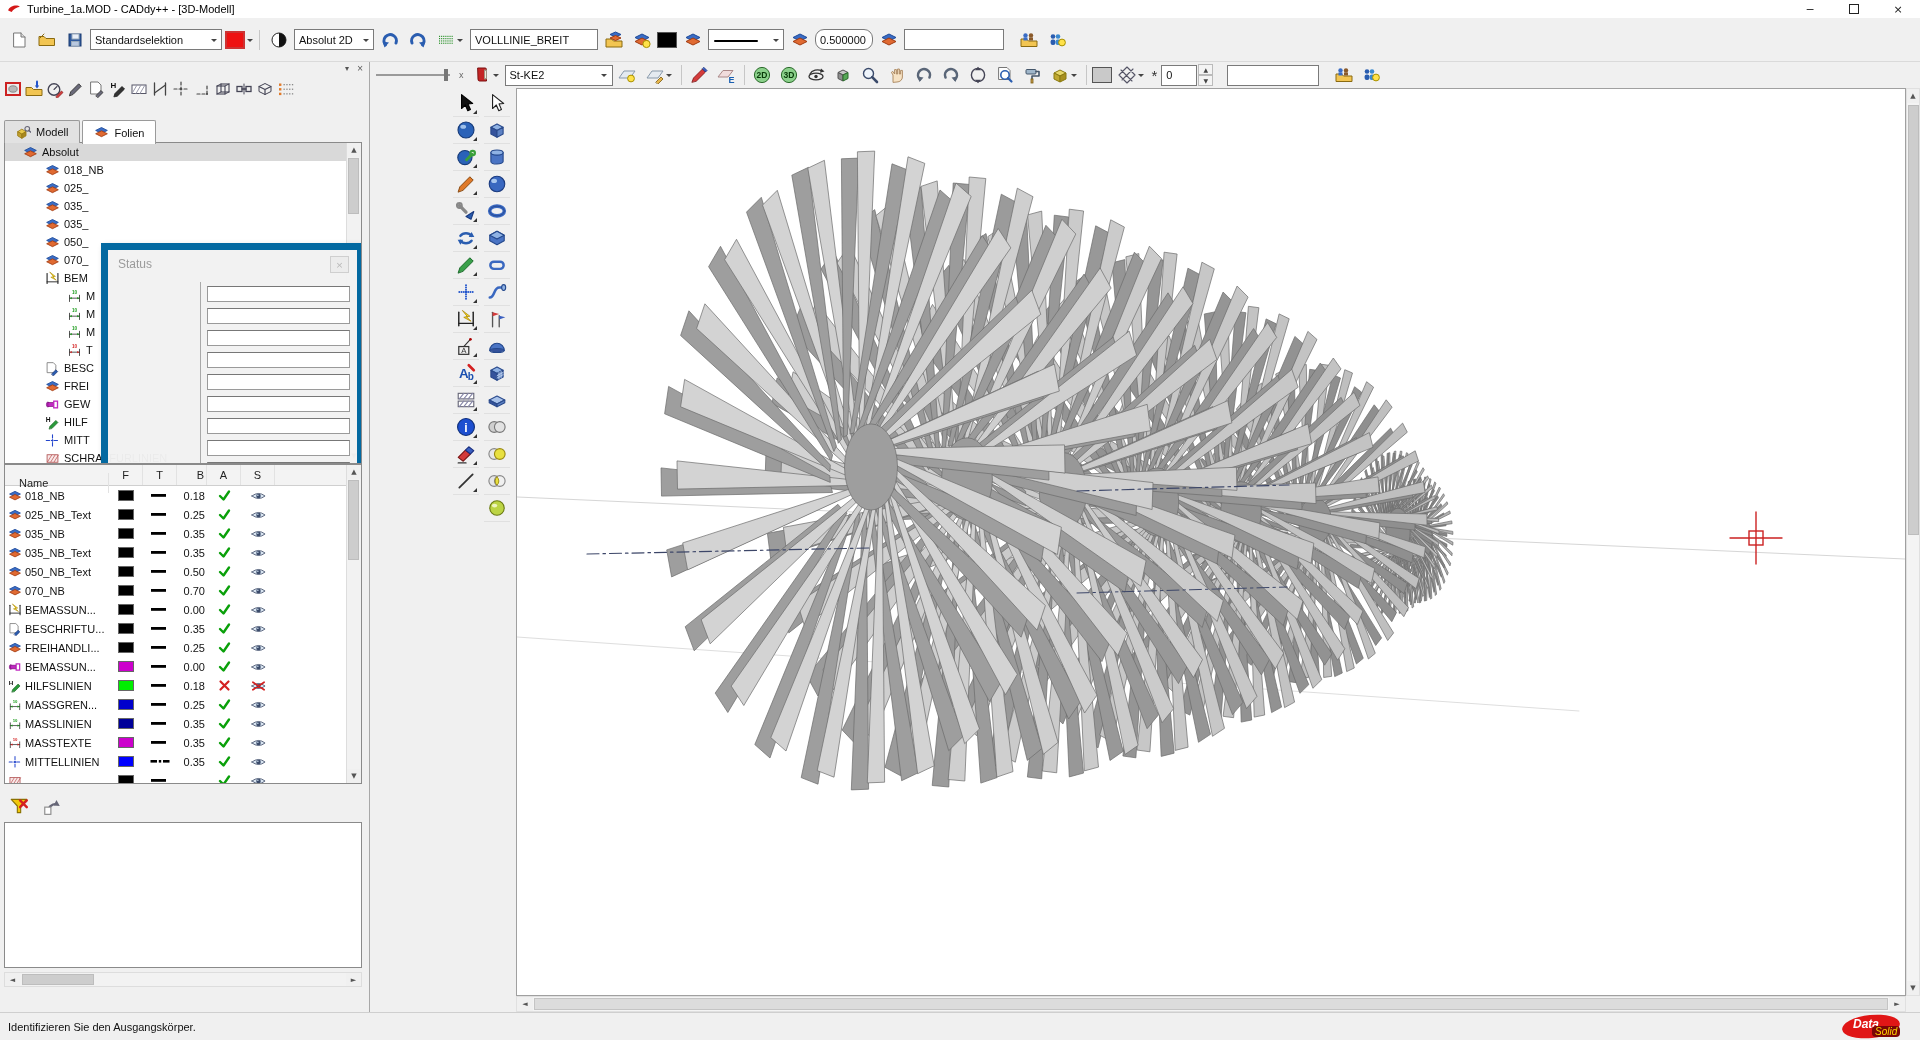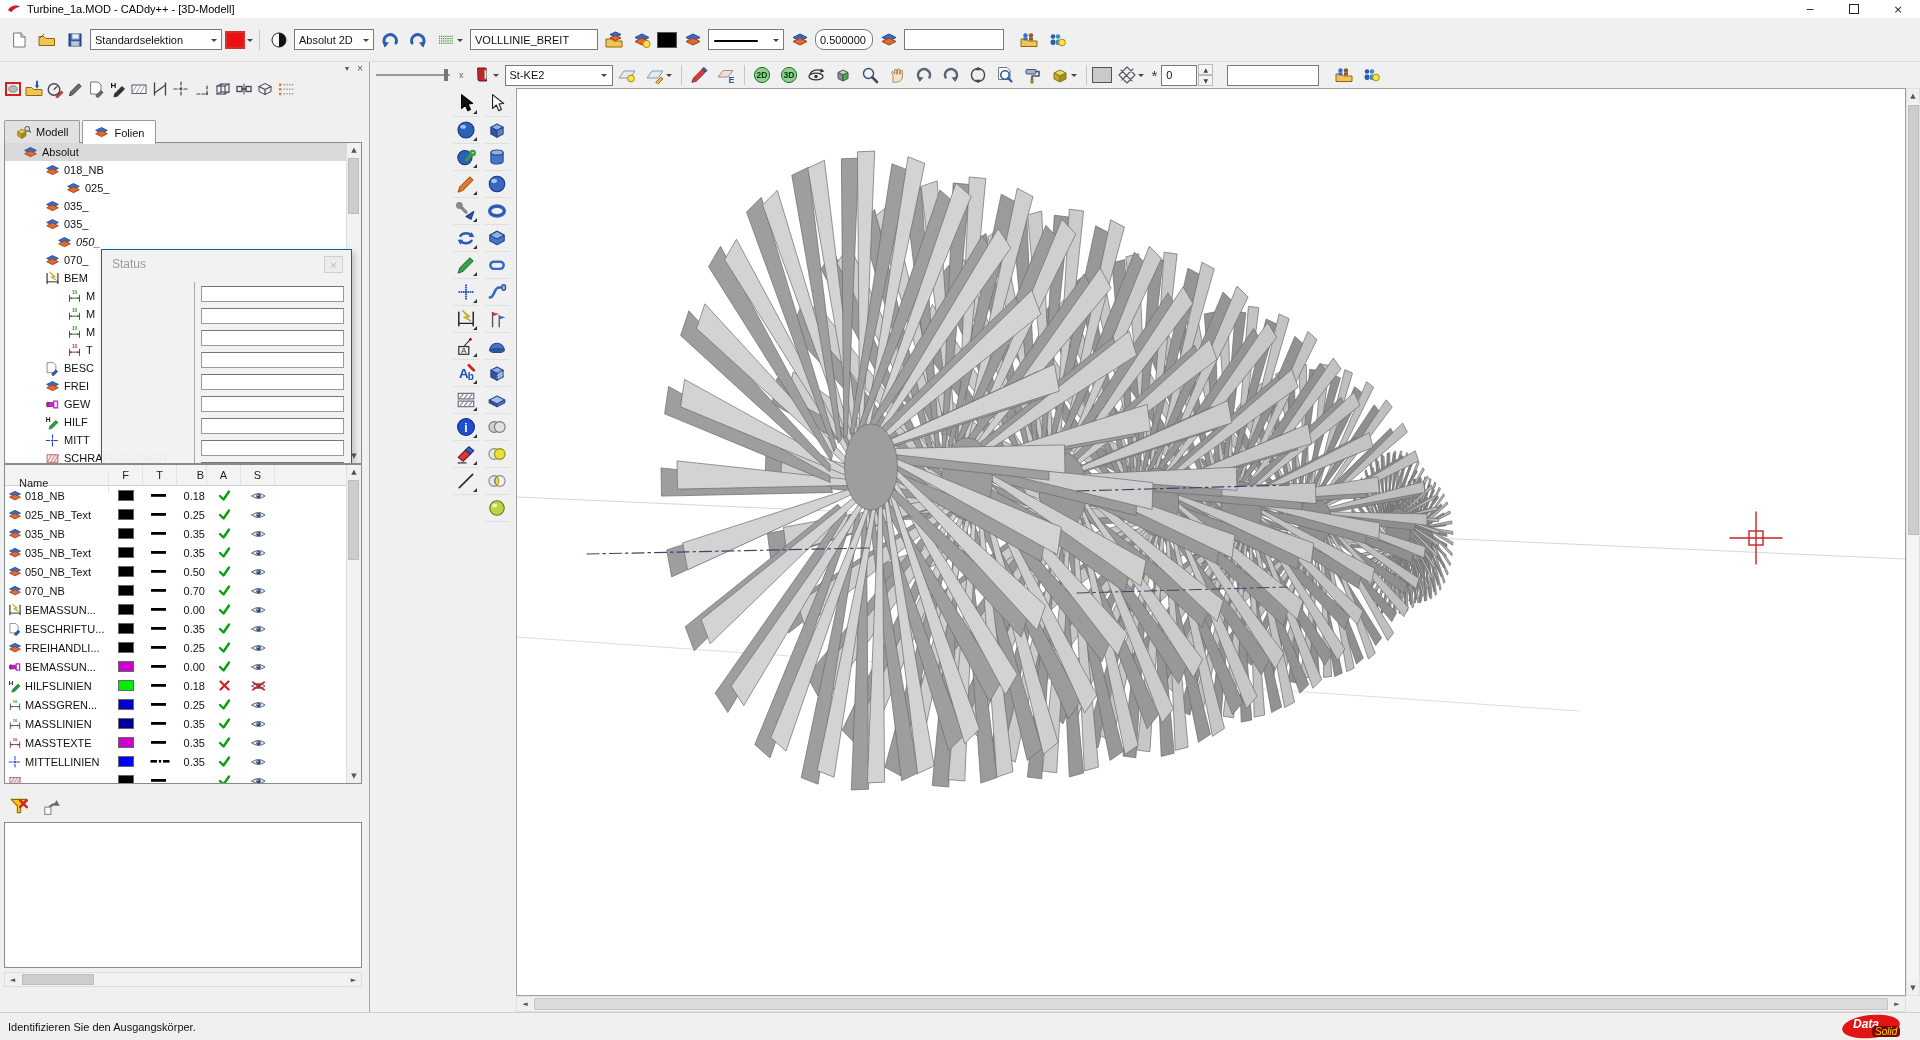--- a/index.html
+++ b/index.html
@@ -61,22 +61,22 @@
         border:1px solid #8a8a8a;box-sizing:border-box;overflow:hidden}
   .trow{display:flex;align-items:center;height:18px;gap:4px;white-space:nowrap}
   .trow.sel{background:#d9d9d9}
   .sb{position:absolute;right:0;top:0;bottom:0;width:14px;background:#f2f2f2;border-left:1px solid #ddd}
   .sb-btn{height:14px;display:flex;align-items:center;justify-content:center;font-size:7px;color:#555;
           font-family:"DejaVu Sans",sans-serif;background:#f0f0f0}
   .sb-btn.bot{position:absolute;bottom:0;left:0;right:0}
   .sb-thumb{position:absolute;left:1px;width:11px;background:#cdcdcd;border:1px solid #bdbdbd;box-sizing:border-box}
 
   
-  #popup{position:absolute;left:96px;top:106px;width:249px;height:276px;background:rgba(242,242,242,0.97);
-         border:1px solid #0369a1;box-shadow:3px 3px 7px rgba(0,0,0,0.2);z-index:5}
+  #popup{position:absolute;left:96px;top:100px;width:249px;height:276px;background:rgba(242,242,242,0.97);
+         border:7px solid #0369a1;box-shadow:3px 3px 7px rgba(0,0,0,0.2);z-index:5}
   #popup .ptitle{position:absolute;left:10px;top:7px;color:#9b9b9b;font-size:12px}
   #popup .pclose{position:absolute;right:8px;top:6px;width:17px;height:15px;background:#ececec;
                  border:1px solid #cfcfcf;color:#b8b8b8;font-size:9px;display:flex;align-items:center;justify-content:center}
   #popup .pdiv{position:absolute;left:92px;top:32px;bottom:16px;width:1px;background:#a8a8a8}
   .pfield{position:absolute;left:99px;width:143px;height:16px;background:#fff;border:1px solid #9a9a9a;
           border-top-color:#777;box-sizing:border-box}
 
   
   #grid{position:absolute;left:4px;top:402px;width:358px;height:320px;background:#fff;
         border:1px solid #8a8a8a;box-sizing:border-box;overflow:hidden}
@@ -518,48 +518,48 @@
           </div>
           <div class="trow" style="padding-left: 40px;">
             <span class="ic">
               <svg width="15" height="15" viewBox="0 0 18 18">
                 <polygon points="2,6.5 9,3 16,6.5 9,10" fill="#3a6cc4" stroke="#1d4a9a" stroke-width="1" stroke-linejoin="round"></polygon>
                 <polygon points="2,10.5 9,7 16,10.5 9,14" fill="#e06a32" stroke="#a03a10" stroke-width="1" stroke-linejoin="round"></polygon>
               </svg>
             </span>
             <span>018_NB</span>
           </div>
-          <div class="trow" style="padding-left: 40px; margin-left: 21px;">
-            <span class="ic">
-              <svg width="15" height="15" viewBox="0 0 18 18">
-                <polygon points="2,6.5 9,3 16,6.5 9,10" fill="#3a6cc4" stroke="#1d4a9a" stroke-width="1" stroke-linejoin="round"></polygon>
-                <polygon points="2,10.5 9,7 16,10.5 9,14" fill="#e06a32" stroke="#a03a10" stroke-width="1" stroke-linejoin="round"></polygon>
-              </svg>
-            </span>
-            <span>025_</span>
-          </div>
           <div class="trow" style="padding-left: 40px;">
             <span class="ic">
               <svg width="15" height="15" viewBox="0 0 18 18">
                 <polygon points="2,6.5 9,3 16,6.5 9,10" fill="#3a6cc4" stroke="#1d4a9a" stroke-width="1" stroke-linejoin="round"></polygon>
                 <polygon points="2,10.5 9,7 16,10.5 9,14" fill="#e06a32" stroke="#a03a10" stroke-width="1" stroke-linejoin="round"></polygon>
               </svg>
             </span>
-            <span>035_</span>
+            <span>025_</span>
           </div>
           <div class="trow" style="padding-left: 40px;">
             <span class="ic">
               <svg width="15" height="15" viewBox="0 0 18 18">
                 <polygon points="2,6.5 9,3 16,6.5 9,10" fill="#3a6cc4" stroke="#1d4a9a" stroke-width="1" stroke-linejoin="round"></polygon>
                 <polygon points="2,10.5 9,7 16,10.5 9,14" fill="#e06a32" stroke="#a03a10" stroke-width="1" stroke-linejoin="round"></polygon>
               </svg>
             </span>
             <span>035_</span>
           </div>
-          <div class="trow" style="padding-left: 52px; font-style: italic;">
+          <div class="trow" style="padding-left: 40px;">
+            <span class="ic">
+              <svg width="15" height="15" viewBox="0 0 18 18">
+                <polygon points="2,6.5 9,3 16,6.5 9,10" fill="#3a6cc4" stroke="#1d4a9a" stroke-width="1" stroke-linejoin="round"></polygon>
+                <polygon points="2,10.5 9,7 16,10.5 9,14" fill="#e06a32" stroke="#a03a10" stroke-width="1" stroke-linejoin="round"></polygon>
+              </svg>
+            </span>
+            <span>035_</span>
+          </div>
+          <div class="trow" style="padding-left: 40px;">
             <span class="ic">
               <svg width="15" height="15" viewBox="0 0 18 18">
                 <polygon points="2,6.5 9,3 16,6.5 9,10" fill="#3a6cc4" stroke="#1d4a9a" stroke-width="1" stroke-linejoin="round"></polygon>
                 <polygon points="2,10.5 9,7 16,10.5 9,14" fill="#e06a32" stroke="#a03a10" stroke-width="1" stroke-linejoin="round"></polygon>
               </svg>
             </span>
             <span>050_</span>
           </div>
           <div class="trow" style="padding-left: 40px;">
             <span class="ic">

